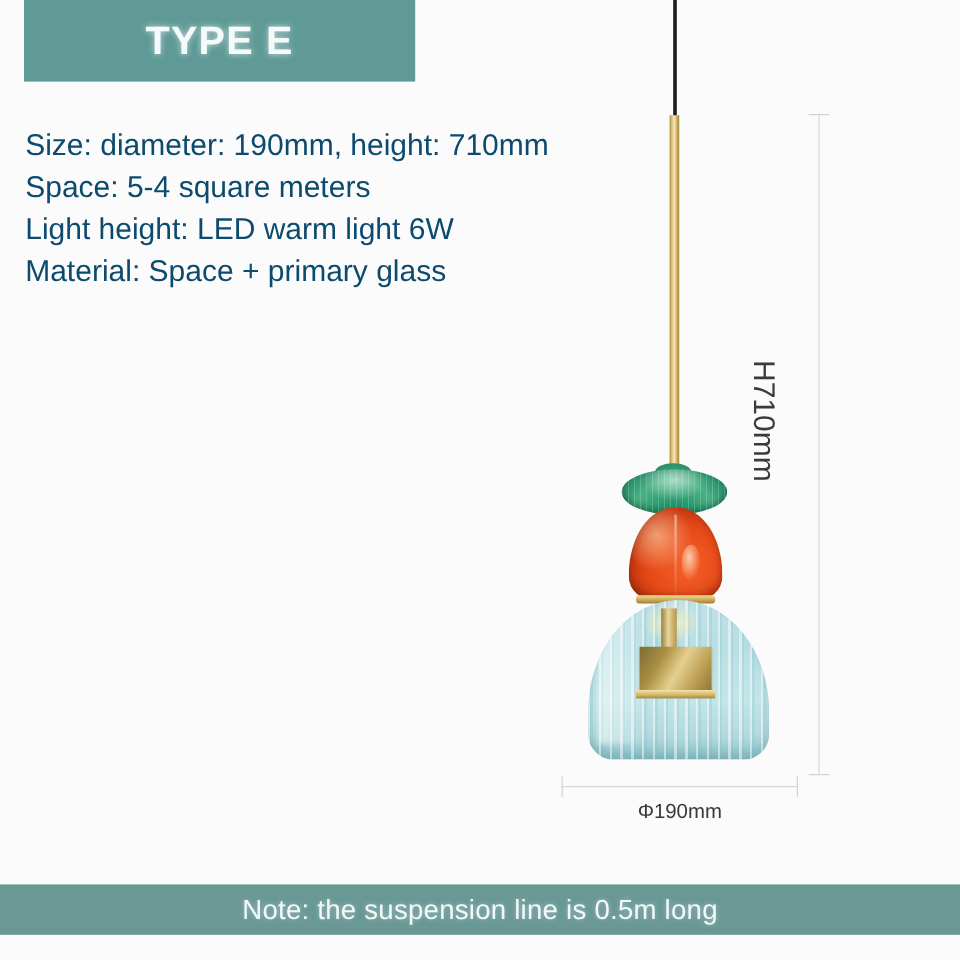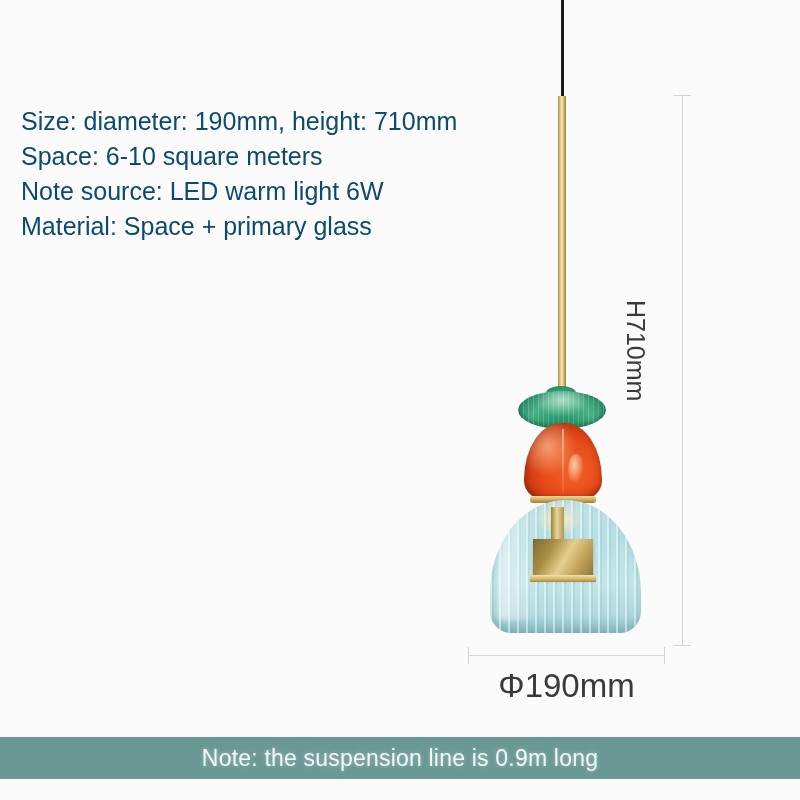--- a/index.html
+++ b/index.html
@@ -157,44 +157,47 @@
     position:absolute; left:468px; top:655px; width:197px; height:1px;
     background:#d7d7d7;
   }
   #dim-dia .tick{
     position:absolute; top:-8px; width:1px; height:17px; background:#d2d2d2;
   }
   #dim-dia .tick.left{ left:0; }
   #dim-dia .tick.right{ left:196px; }
   #dim-dia-label{
     position:absolute; left:468px; top:667px; width:197px;
-    text-align:center; font-size:33px; color:#3a3a3a; white-space:nowrap;
+    text-align:center; font-size:17px; color:#3a3a3a; white-space:nowrap;
   }
 
   
   #note-bar{
     position:absolute; left:0; top:737px; width:800px; height:42px;
     background:#699895;
     display:flex; align-items:center; justify-content:center;
   }
   #note-bar .label{
     font-size:23px; color:#f2faf9; letter-spacing:.2px;
     text-shadow:0 0 4px rgba(255,255,255,.4);
   }
 </style>
 </head>
 <body>
 
 <div id="page">
 
+  <div id="type-banner">
+    <span class="label">TYPE E</span>
+  </div>
 
   <div id="spec-list">
     <div class="spec-line">Size: diameter: 190mm, height: 710mm</div>
-    <div class="spec-line">Space: 6-10 square meters</div>
-    <div class="spec-line">Note source: LED warm light 6W</div>
+    <div class="spec-line">Space: 5-4 square meters</div>
+    <div class="spec-line">Light height: LED warm light 6W</div>
     <div class="spec-line">Material: Space + primary glass</div>
   </div>
 
   <div id="lamp">
     <div id="cord"></div>
     <div id="rod"></div>
 
     <div id="green-stem"></div>
     <div id="green-disc">
       <div class="ridges"></div>
@@ -222,16 +225,16 @@
   </div>
   <div id="dim-height-label">H710mm</div>
 
   <div id="dim-dia">
     <div class="tick left"></div>
     <div class="tick right"></div>
   </div>
   <div id="dim-dia-label">Φ190mm</div>
 
   <div id="note-bar">
-    <span class="label">Note: the suspension line is 0.9m long</span>
+    <span class="label">Note: the suspension line is 0.5m long</span>
   </div>
 
 </div>
 
 </body></html>

